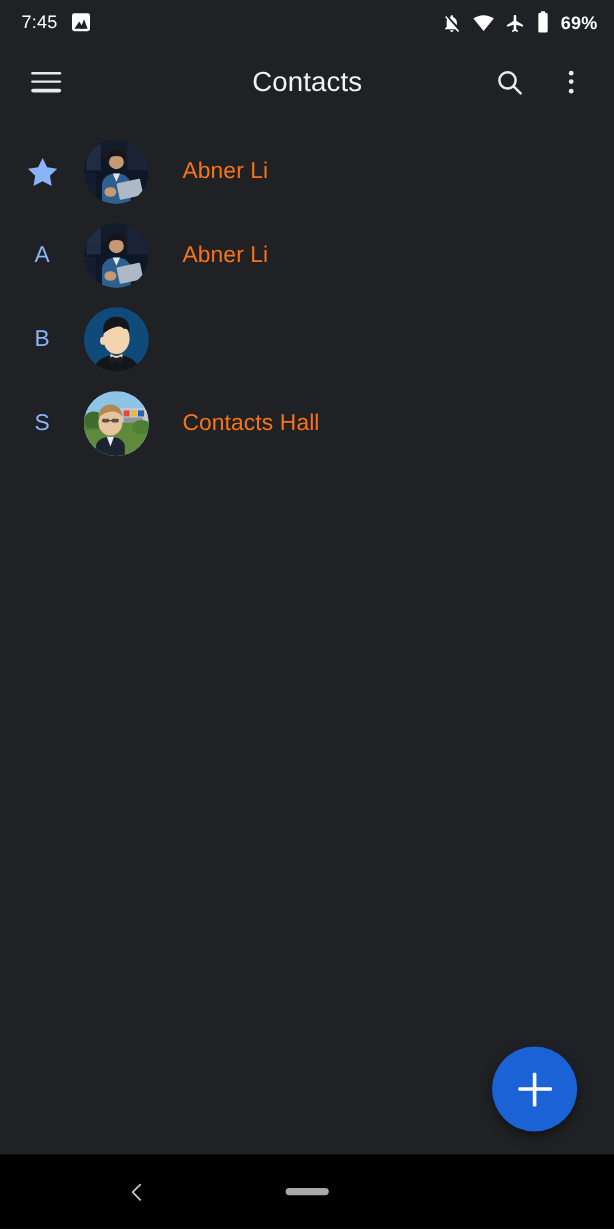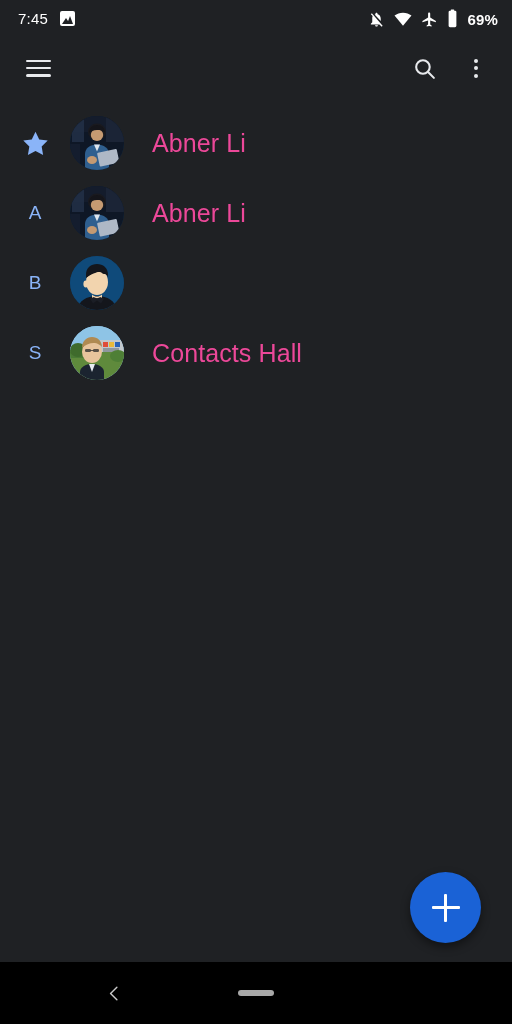--- a/index.html
+++ b/index.html
@@ -174,22 +174,22 @@
     height: 54px;
     border-radius: 50%;
     overflow: hidden;
     flex: 0 0 54px;
     position: relative;
     background: #15324f;
   }
   .avatar svg { display: block; width: 100%; height: 100%; }
   .contact-name {
     margin-left: 28px;
-    font-size: 25px;
-    color: #ec4899;
+    font-size: 19px;
+    color: #f97316;
     letter-spacing: 0.1px;
   }
 
   
   .fab {
     position: absolute;
     right: 31px;
     bottom: 81px;
     width: 71px;
     height: 71px;
@@ -298,20 +298,21 @@
   </div>
 
   <div class="app-bar">
     <button class="icon-btn">
       <span class="hamburger">
         <span></span>
           <span></span>
           <span></span>
       </span>
     </button>
+    <div class="app-title">Contacts</div>
     <div class="app-bar-right">
       <button class="icon-btn">
         <svg width="25" height="25" viewBox="0 0 24 24" fill="none" stroke="#e8eaed" stroke-width="2">
           <circle cx="10.5" cy="10.5" r="6.5"></circle>
           <line x1="15.4" y1="15.4" x2="21" y2="21" stroke-linecap="round"></line>
         </svg>
       </button>
       <button class="icon-btn">
         <span class="dots">
             <i></i>

